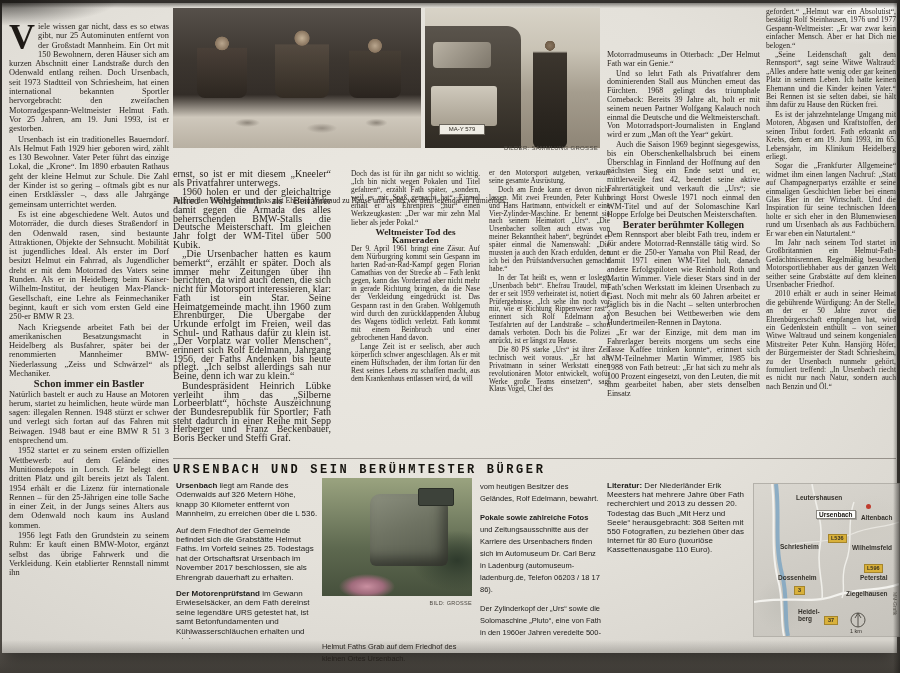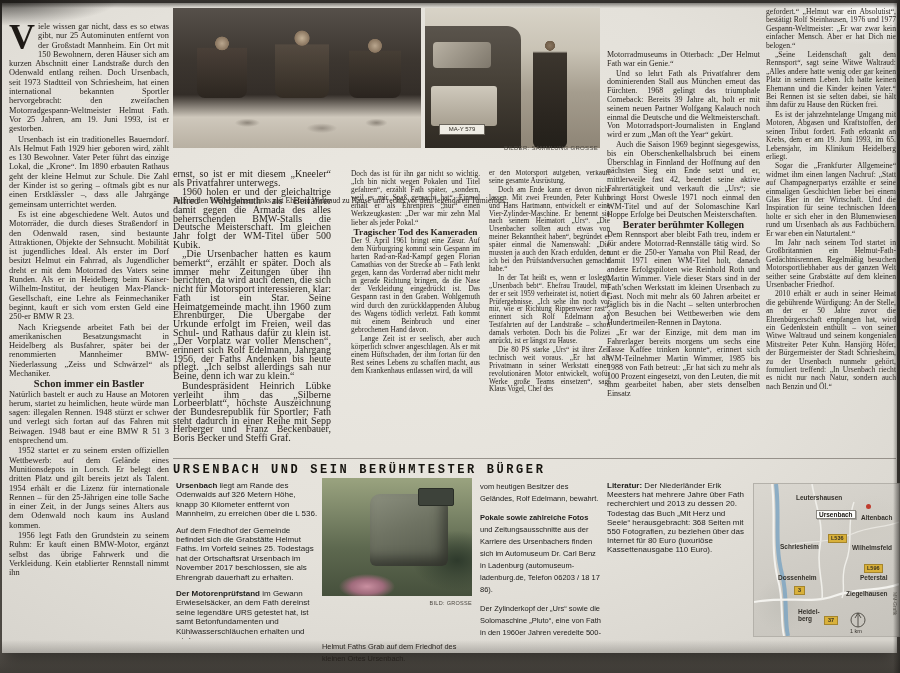--- a/index.html
+++ b/index.html
@@ -83,21 +83,21 @@
 
   <div class="abs col" style="left:173px;top:170px;width:158px;height:288px;font-size:10px;line-height:8.7px;">
     <p>ernst, so ist er mit diesem „Kneeler“ als Privatfahrer unterwegs.</p>
     <p class="ind">1960 holen er und der gleichaltrige Alfred Wohlgemuth als Beifahrer damit gegen die Armada des alles beherrschenden BMW-Stalls die Deutsche Meisterschaft. Im gleichen Jahr folgt der WM-Titel über 500 Kubik.</p>
     <p class="ind">„Die Ursenbacher hatten es kaum bemerkt“, erzählt er später. Doch als immer mehr Zeitungen über ihn berichten, da wird auch denen, die sich nicht für Motorsport interessieren, klar: Fath ist ein Star. Seine Heimatgemeinde macht ihn 1960 zum Ehrenbürger. Die Übergabe der Urkunde erfolgt im Freien, weil das Schul- und Rathaus dafür zu klein ist. „Der Vorplatz war voller Menschen“, erinnert sich Rolf Edelmann, Jahrgang 1956, der Faths Andenken bis heute pflegt. „Ich selbst allerdings sah nur Beine, denn ich war zu klein.“</p>
     <p class="ind">Bundespräsident Heinrich Lübke verleiht ihm das „Silberne Lorbeerblatt“, höchste Auszeichnung der Bundesrepublik für Sportler; Fath steht dadurch in einer Reihe mit Sepp Herberger und Franz Beckenbauer, Boris Becker und Steffi Graf.</p>
   </div>
 
   <div class="abs col" style="left:351px;top:170px;width:129px;height:288px;font-size:7.4px;line-height:8.1px;">
     <p>Doch das ist für ihn gar nicht so wichtig. „Ich bin nicht wegen Pokalen und Titel gefahren“, erzählt Fath später, „sondern, weil es mir Spaß gemacht hat“. Einmal erhält er als Ehrenpreis „nur“ einen Werkzeugkasten: „Der war mir zehn Mal lieber als jeder Pokal.“</p>
-    <p class="subhead">Tragischer Tod des Kameraden</p>
+    <p class="subhead">Weltmeister Tod des Kameraden</p>
     <p>Der 9. April 1961 bringt eine Zäsur. Auf dem Nürburgring kommt sein Gespann im harten Rad-an-Rad-Kampf gegen Florian Camathias von der Strecke ab – Fath lenkt gegen, kann das Vorderrad aber nicht mehr in gerade Richtung bringen, da die Nase der Verkleidung eingedrückt ist. Das Gespann rast in den Graben. Wohlgemuth wird durch den zurückklappenden Alubug des Wagens tödlich verletzt. Fath kommt mit einem Beinbruch und einer gebrochenen Hand davon.</p>
     <p class="ind">Lange Zeit ist er seelisch, aber auch körperlich schwer angeschlagen. Als er mit einem Hüftschaden, der ihm fortan für den Rest seines Lebens zu schaffen macht, aus dem Krankenhaus entlassen wird, da will</p>
   </div>
 
   <div class="abs col" style="left:489px;top:170px;width:121px;height:288px;font-size:7.2px;line-height:7.9px;">
     <p>er den Motorsport aufgeben, verkauft seine gesamte Ausrüstung.</p>
     <p class="ind">Doch am Ende kann er davon nicht lassen. Mit zwei Freunden, Peter Kuhn und Hans Hartmann, entwickelt er eine Vier-Zylinder-Maschine. Er benennt sie nach seinem Heimatort „Urs“. „Die Ursenbacher sollten auch etwas von meiner Bekanntheit haben“, begründet er später einmal die Namenswahl: „Die mussten ja auch den Krach erdulden, den ich bei den Prüfstandversuchen gemacht habe.“</p>
     <p class="ind">In der Tat heißt es, wenn er loslegt: „Ursenbach bebt“. Ehefrau Traudel, mit der er seit 1959 verheiratet ist, notiert die Prüfergebnisse. „Ich sehe ihn noch vor mir, wie er Richtung Rippenweier rast“, erinnert sich Rolf Edelmann an Testfahrten auf der Landstraße – schon damals verboten. Doch bis die Polizei anrückt, ist er längst zu Hause.</p>
     <p class="ind">Die 80 PS starke „Urs“ ist ihrer Zeit technisch weit voraus. „Er hat als Privatmann in seiner Werkstatt einen revolutionären Motor entwickelt, wofür Werke große Teams einsetzen“, sagt Klaus Vogel, Chef des</p>
   </div>

